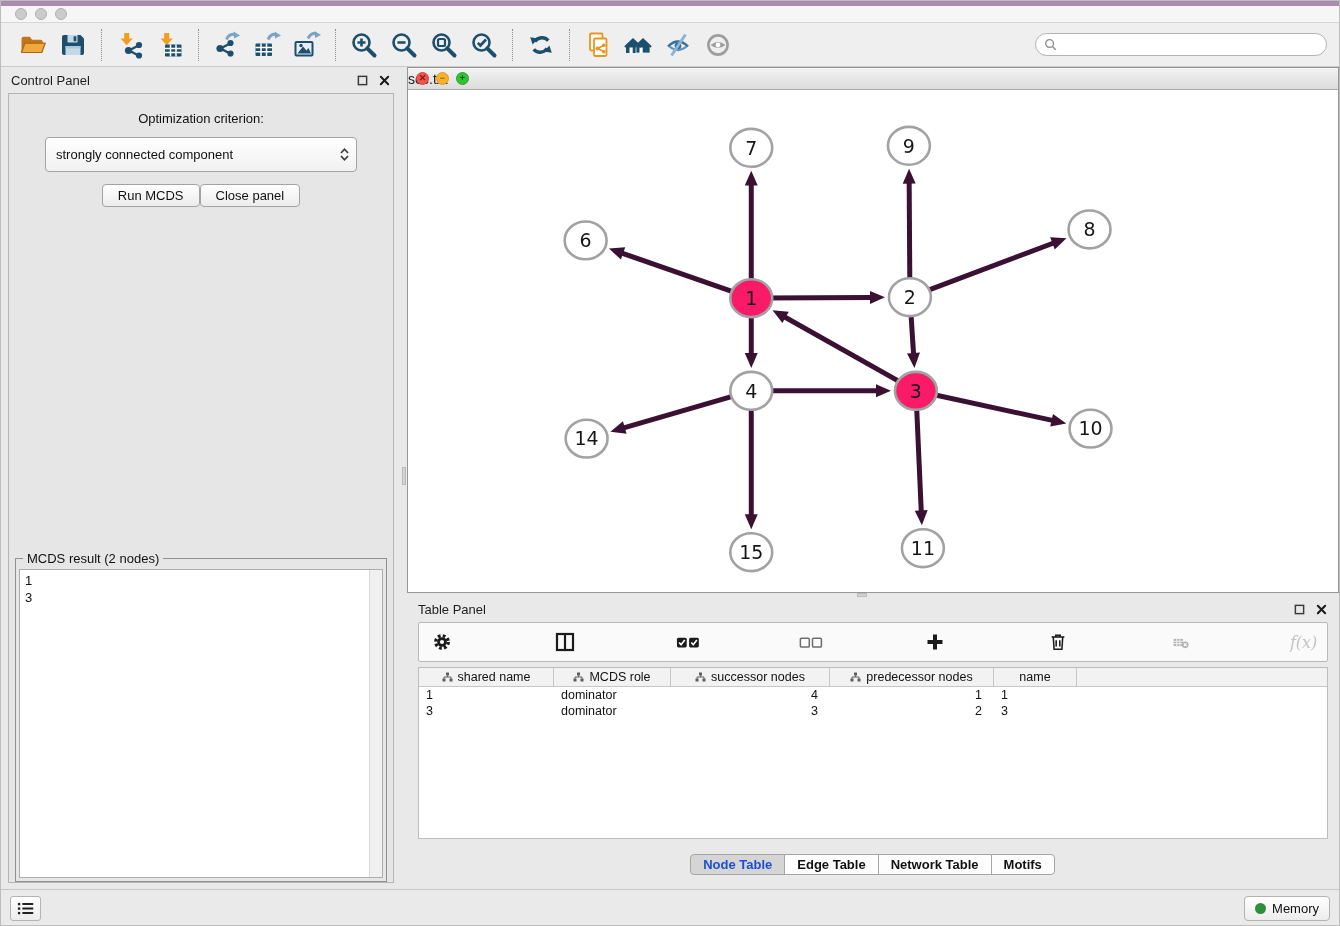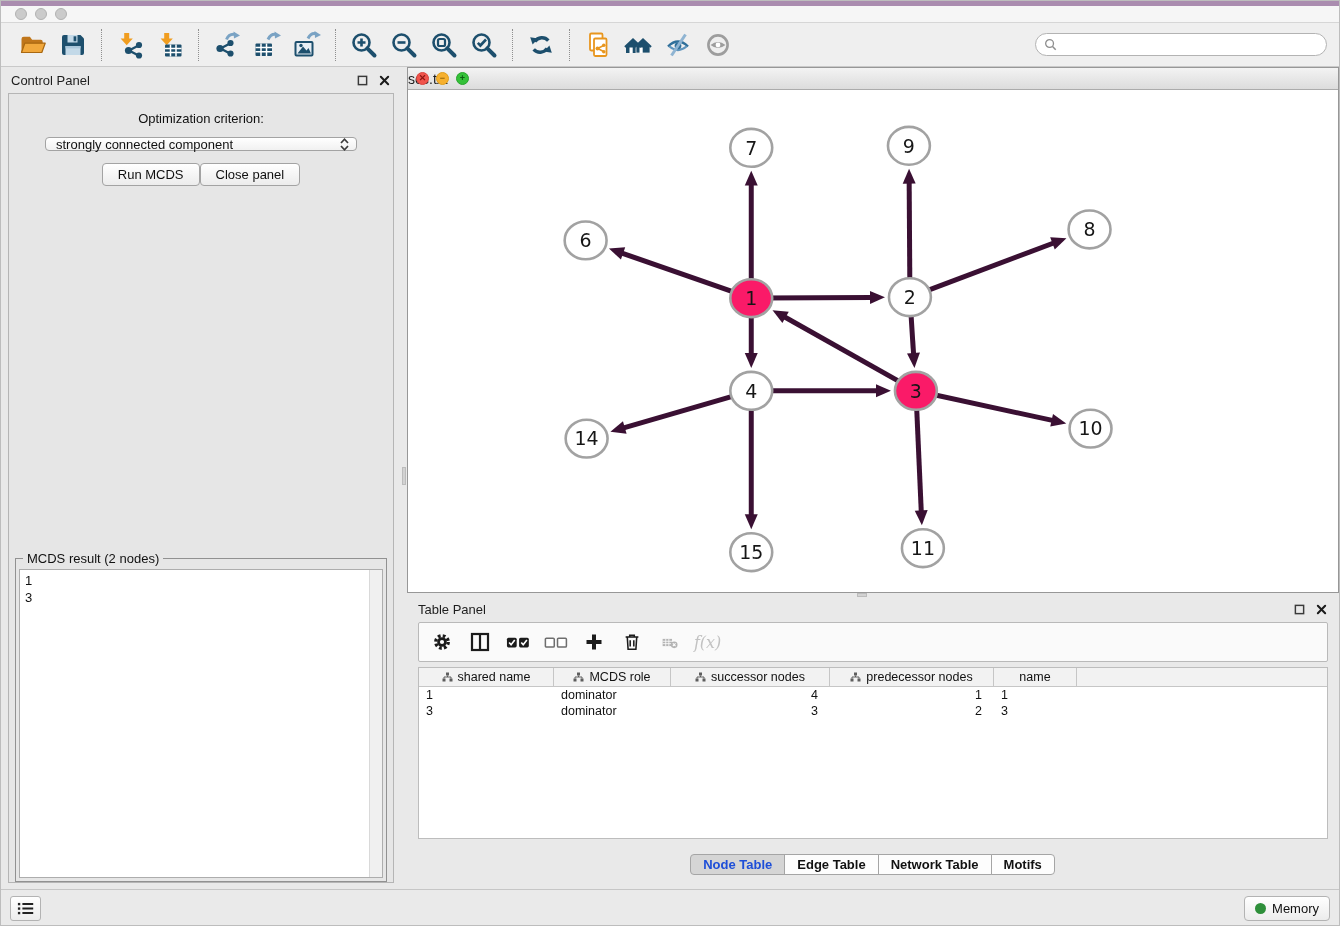--- a/index.html
+++ b/index.html
@@ -32,21 +32,21 @@
   .cp-header { height:26px; display:flex; align-items:center; padding:0 10px; font-size:13px; color:#1e1e1e; }
   .hdr-icons { margin-left:auto; display:flex; gap:9px; align-items:center; }
   .hicon { width:13px; height:13px; display:flex; align-items:center; justify-content:center; }
   .cp-tabs { display:flex; justify-content:center; }
   .cp-tab { height:20px; padding:0 13px; display:flex; align-items:center; font-size:13px; font-weight:700; color:#111; background:#fdfdfd; border:1px solid #a9a9a9; margin-left:-1px; }
   .cp-tab:first-child { border-radius:3px 0 0 0; }
   .cp-tab:last-child { border-radius:0 3px 0 0; }
   .cp-tab.active { background:#e3e3e3; color:#b9b9b9; }
   .cp-content { flex:1; margin:0 7px 6px 7px; border:1px solid #b5b5b5; background:#e6e6e6; display:flex; flex-direction:column; align-items:center; padding-top:17px; }
   .opt-label { font-size:13px; color:#111; }
-  .dropdown { margin-top:11px; width:312px; height:14px; border:1px solid #a3a3a3; border-radius:4px; background:linear-gradient(#ffffff,#f1f1f1); display:flex; align-items:center; padding:0 6px 0 10px; font-size:13px; color:#111; }
+  .dropdown { margin-top:11px; width:312px; height:35px; border:1px solid #a3a3a3; border-radius:4px; background:linear-gradient(#ffffff,#f1f1f1); display:flex; align-items:center; padding:0 6px 0 10px; font-size:13px; color:#111; }
   .dd-arrows { margin-left:auto; display:flex; }
   .btnrow { margin-top:12px; display:flex; }
   .btn { height:23px; padding:0 15px; border:1px solid #a3a3a3; border-radius:4px; background:linear-gradient(#ffffff,#ececec); font-size:13px; color:#111; display:flex; align-items:center; }
   .cp-spacer { flex:1; }
   .groupbox { width:372px; height:324px; border:1px solid #919191; position:relative; }
   .gb-legend { position:absolute; top:-8px; left:7px; background:#e6e6e6; padding:0 4px; font-size:13px; color:#111; }
   .gb-inner { position:absolute; left:3px; right:3px; top:10px; bottom:3px; background:#fff; border:1px solid #adadad; display:flex; }
   .gb-text { flex:1; font-size:13px; line-height:17px; padding:2px 5px; white-space:pre; color:#111; }
   .gb-scroll { width:13px; background:#f0f0f0; border-left:1px solid #d9d9d9; }
 
@@ -61,21 +61,21 @@
   .nw-title { width:100%; text-align:left; font-size:14px; color:#1c1c1c; }
   .nw-canvas { flex:1; position:relative; background:#fff; }
   .nw-canvas svg { position:absolute; inset:0; }
 
   .h-splitter { height:4px; position:relative; background:#e9e9e9; }
   .h-splitter .handle { position:absolute; left:450px; top:0; width:10px; height:4px; background:#d2d2d2; border:1px solid #bcbcbc; }
 
   
   .table-panel { flex:1; background:#e9e9e9; display:flex; flex-direction:column; padding:0 11px; min-height:0; }
   .tp-header { height:25px; display:flex; align-items:center; font-size:13px; color:#1e1e1e; }
-  .tp-toolbar { height:40px; border:1px solid #b9b9b9; border-radius:2px; background:#fafafa; display:flex; align-items:center; padding:0 4px; }
+  .tp-toolbar { height:40px; border:1px solid #b9b9b9; border-radius:2px; background:#fafafa; display:flex; align-items:center; padding:0 4px;justify-content:space-between; }
   .tp-tbtn { width:38px; height:36px; display:flex; align-items:center; justify-content:center; background:none; border:none; }
   .tp-table { margin-top:5px; background:#fff; border:1px solid #bdbdbd; height:172px; overflow:hidden; }
   .tt-header { display:flex; height:19px; background:#f2f2f2; border-bottom:1px solid #c6c6c6; }
   .tt-hcell { border-right:1px solid #c6c6c6; display:flex; align-items:center; justify-content:center; gap:5px; font-size:12.5px; color:#111; }
   .tt-row { display:flex; height:16px; align-items:center; font-size:12.5px; color:#111; }
   .tt-cell { height:16px; line-height:16px; }
   .tp-tabsrow { flex:1; display:flex; align-items:center; justify-content:center; }
   .tp-tab { height:21px; padding:0 12px; border:1px solid #a5a5a5; margin-left:-1px; background:#fdfdfd; font-size:13px; font-weight:700; color:#111; display:flex; align-items:center; }
   .tp-tab:first-child { border-radius:4px 0 0 4px; }
   .tp-tab:last-child { border-radius:0 4px 4px 0; }

